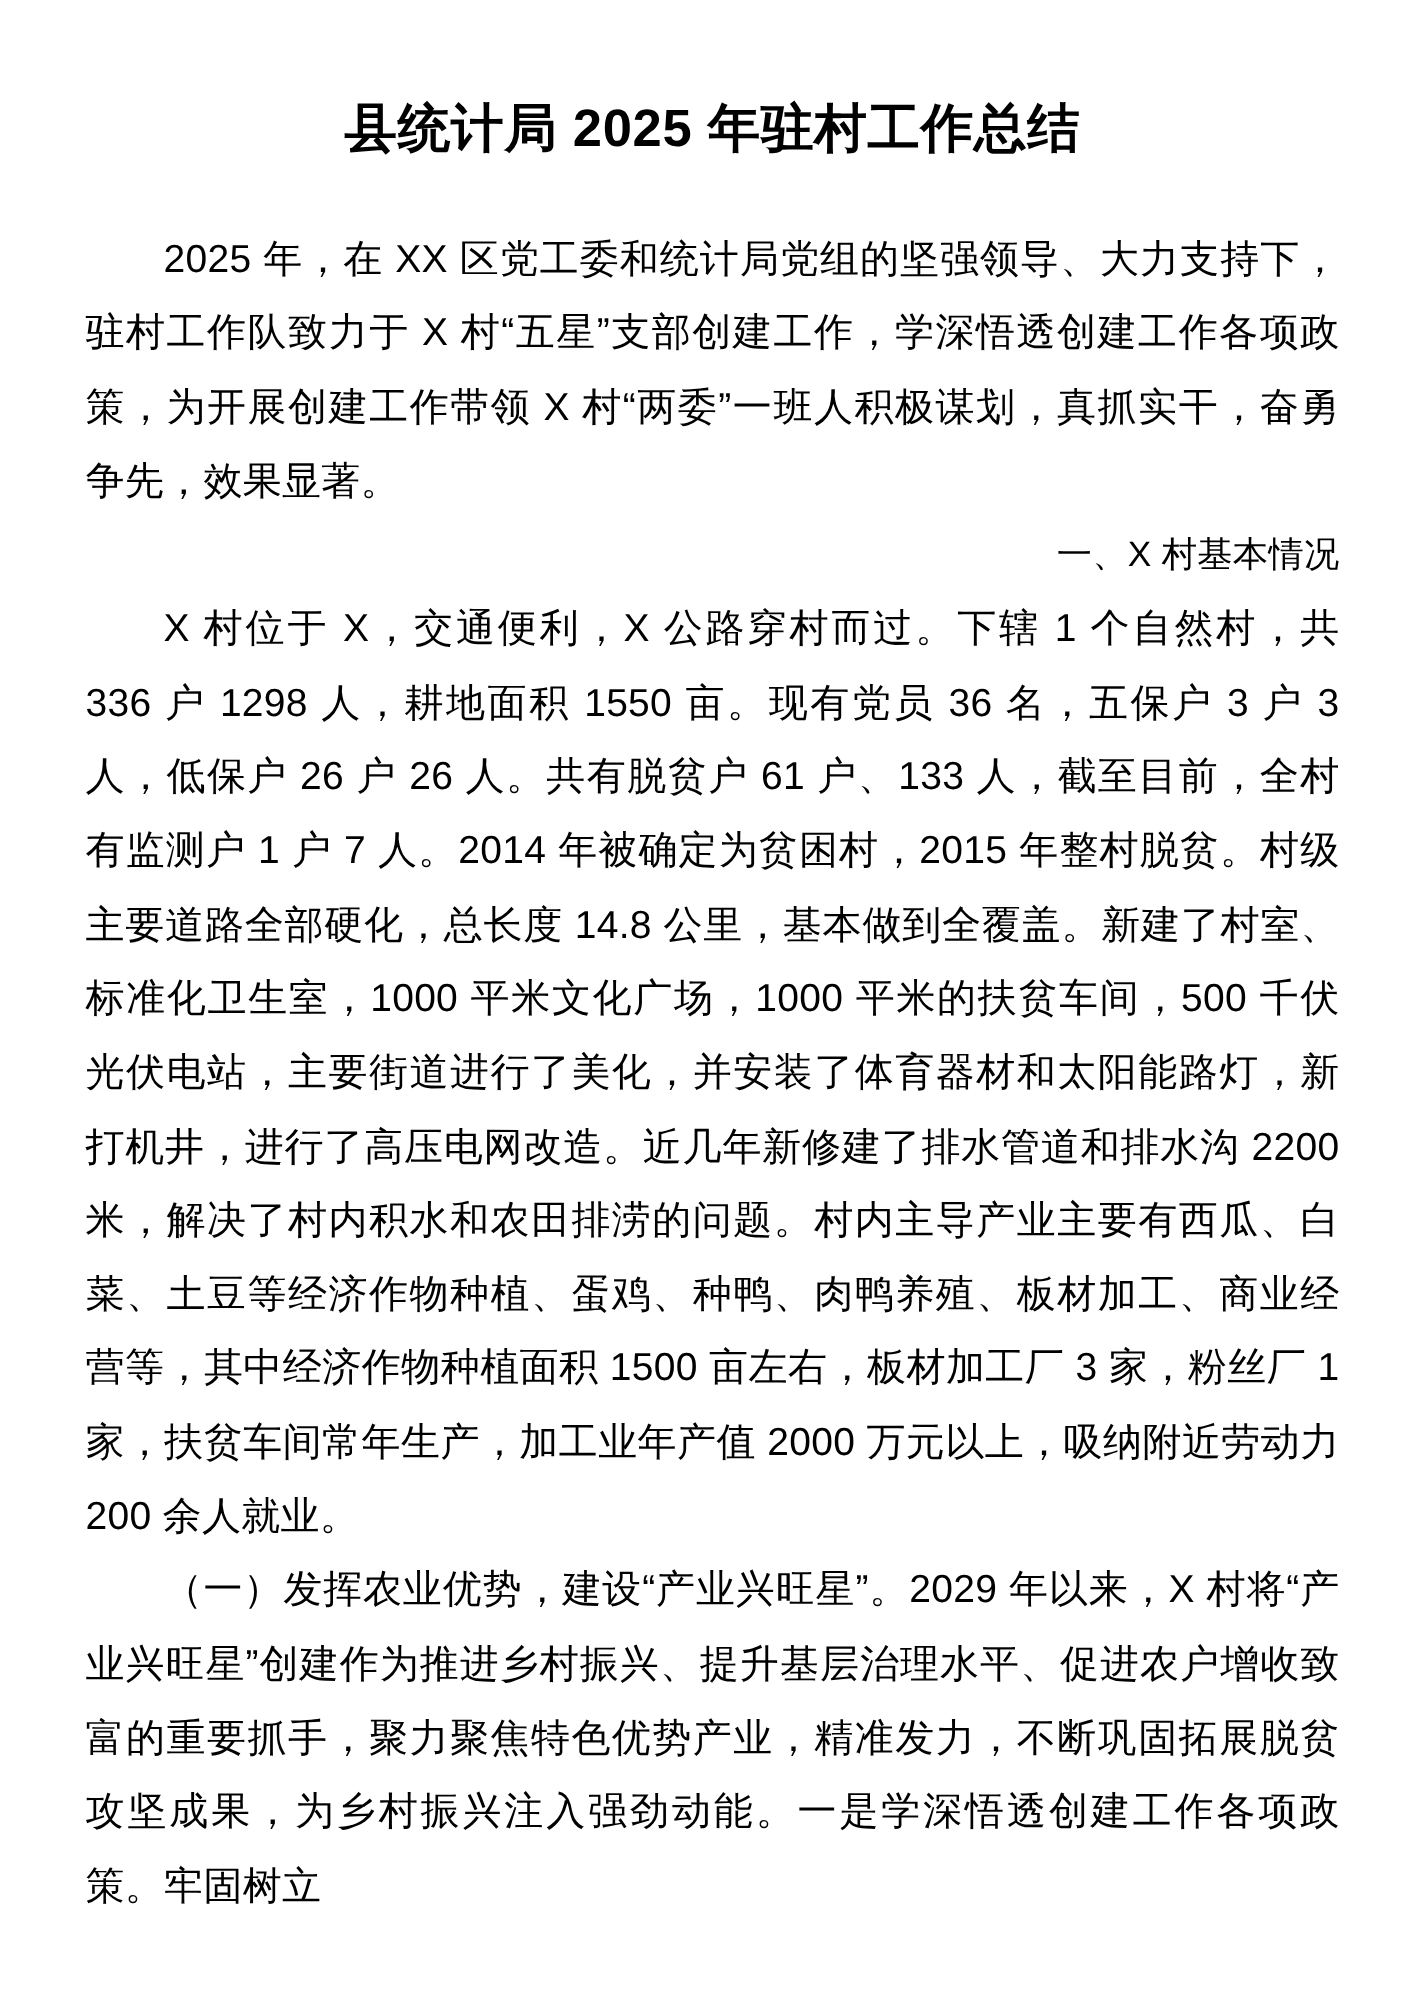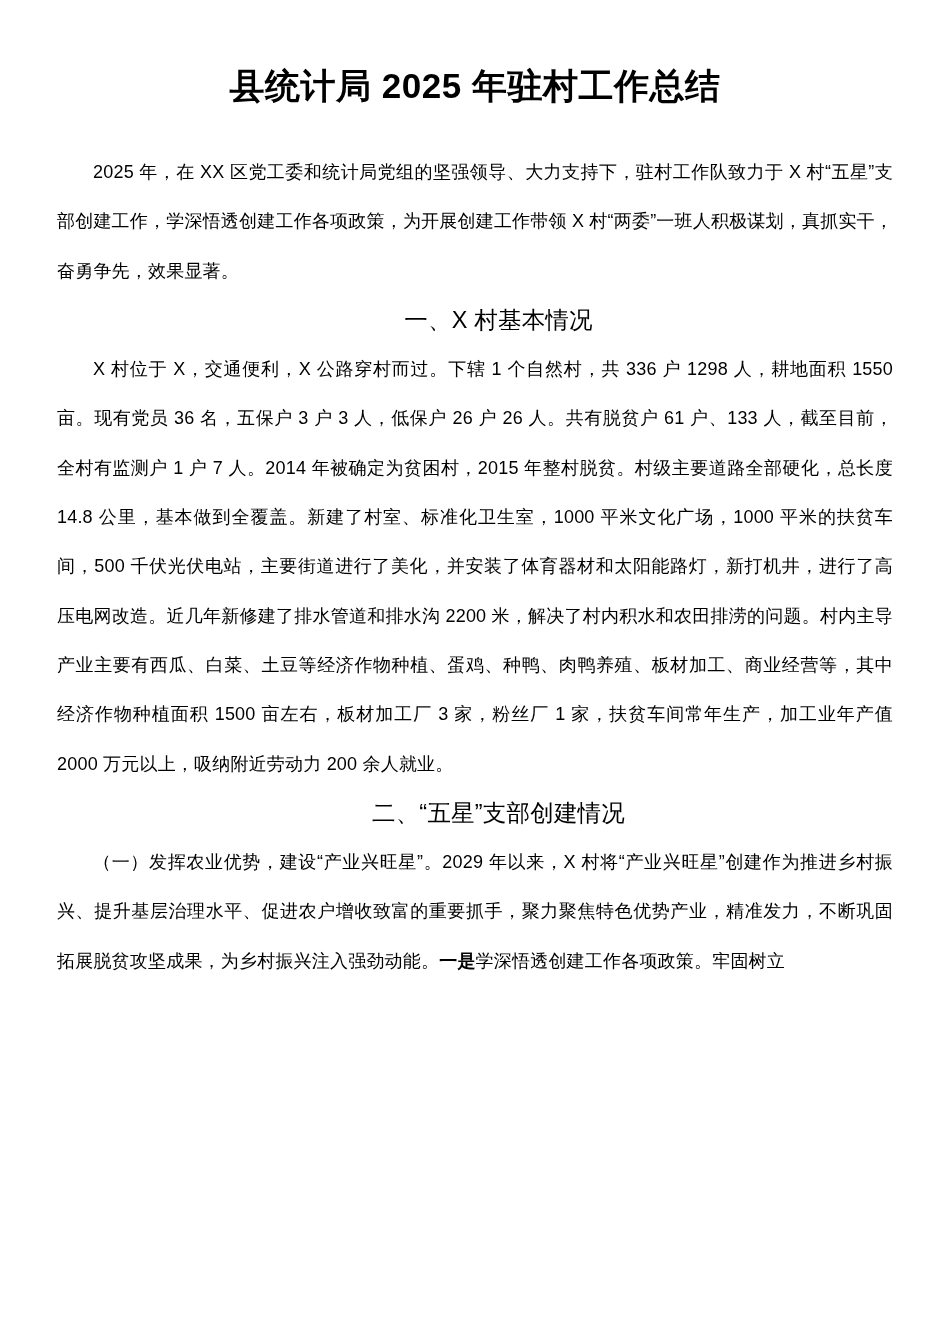--- a/index.html
+++ b/index.html
@@ -30,57 +30,56 @@
     font-weight: bold;
     letter-spacing: 0.5px;
     line-height: 48px;
     color: #000000;
   }
   .body-block {
     margin-top: 38px;
   }
   p.para {
     margin: 0;
-    font-size: 18px;
+    font-size: 26px;
     line-height: 49.3px;
     text-align: justify;
     text-justify: inter-ideograph;
     text-indent: 2em;
     color: #000000;
     letter-spacing: 0.2px;
   }
   p.heading {
     margin: 0;
     font-size: 23.5px;
     line-height: 49.3px;
-    text-align: center;
+    text-align: right;
     text-indent: 2em;
     color: #000000;
     letter-spacing: 0.2px;
   }
   .bold-lead {
-    font-weight: bold;
+    font-weight: normal;
   }
 </style>
 </head>
 <body>
 
 <div class="page">
 
   <h1 class="doc-title">县统计局 2025 年驻村工作总结</h1>
 
   <div class="body-block">
 
     <p class="para">2025 年，在 XX 区党工委和统计局党组的坚强领导、大力支持下，驻村工作队致力于 X 村“五星”支部创建工作，学深悟透创建工作各项政策，为开展创建工作带领 X 村“两委”一班人积极谋划，真抓实干，奋勇争先，效果显著。</p>
 
     <p class="heading">一、X 村基本情况</p>
 
     <p class="para">X 村位于 X，交通便利，X 公路穿村而过。下辖 1 个自然村，共 336 户 1298 人，耕地面积 1550 亩。现有党员 36 名，五保户 3 户 3 人，低保户 26 户 26 人。共有脱贫户 61 户、133 人，截至目前，全村有监测户 1 户 7 人。2014 年被确定为贫困村，2015 年整村脱贫。村级主要道路全部硬化，总长度 14.8 公里，基本做到全覆盖。新建了村室、标准化卫生室，1000 平米文化广场，1000 平米的扶贫车间，500 千伏光伏电站，主要街道进行了美化，并安装了体育器材和太阳能路灯，新打机井，进行了高压电网改造。近几年新修建了排水管道和排水沟 2200 米，解决了村内积水和农田排涝的问题。村内主导产业主要有西瓜、白菜、土豆等经济作物种植、蛋鸡、种鸭、肉鸭养殖、板材加工、商业经营等，其中经济作物种植面积 1500 亩左右，板材加工厂 3 家，粉丝厂 1 家，扶贫车间常年生产，加工业年产值 2000 万元以上，吸纳附近劳动力 200 余人就业。</p>
 
-    <p class="heading">二、“五星”支部创建情况</p>
 
     <p class="para">
       <span>（一）发挥农业优势，建设“产业兴旺星”。2029 年以来，X 村将“产业兴旺星”创建作为推进乡村振兴、提升基层治理水平、促进农户增收致富的重要抓手，聚力聚焦特色优势产业，精准发力，不断巩固拓展脱贫攻坚成果，为乡村振兴注入强劲动能。</span><span class="bold-lead">一是</span><span>学深悟透创建工作各项政策。牢固树立</span>
     </p>
 
   </div>
 
 </div>
 
 </body></html>

